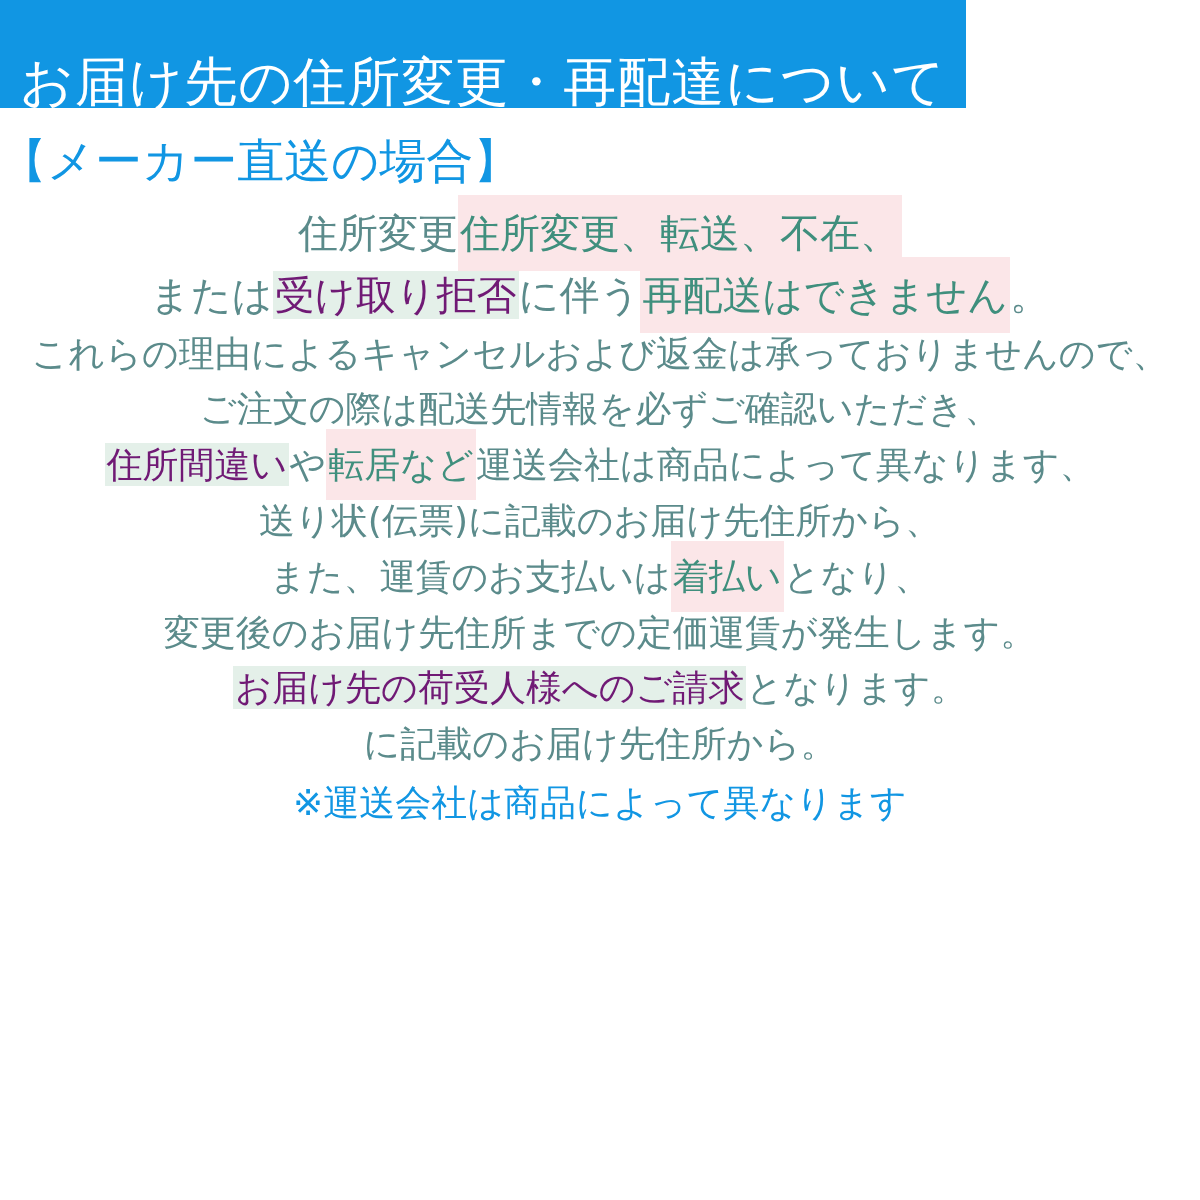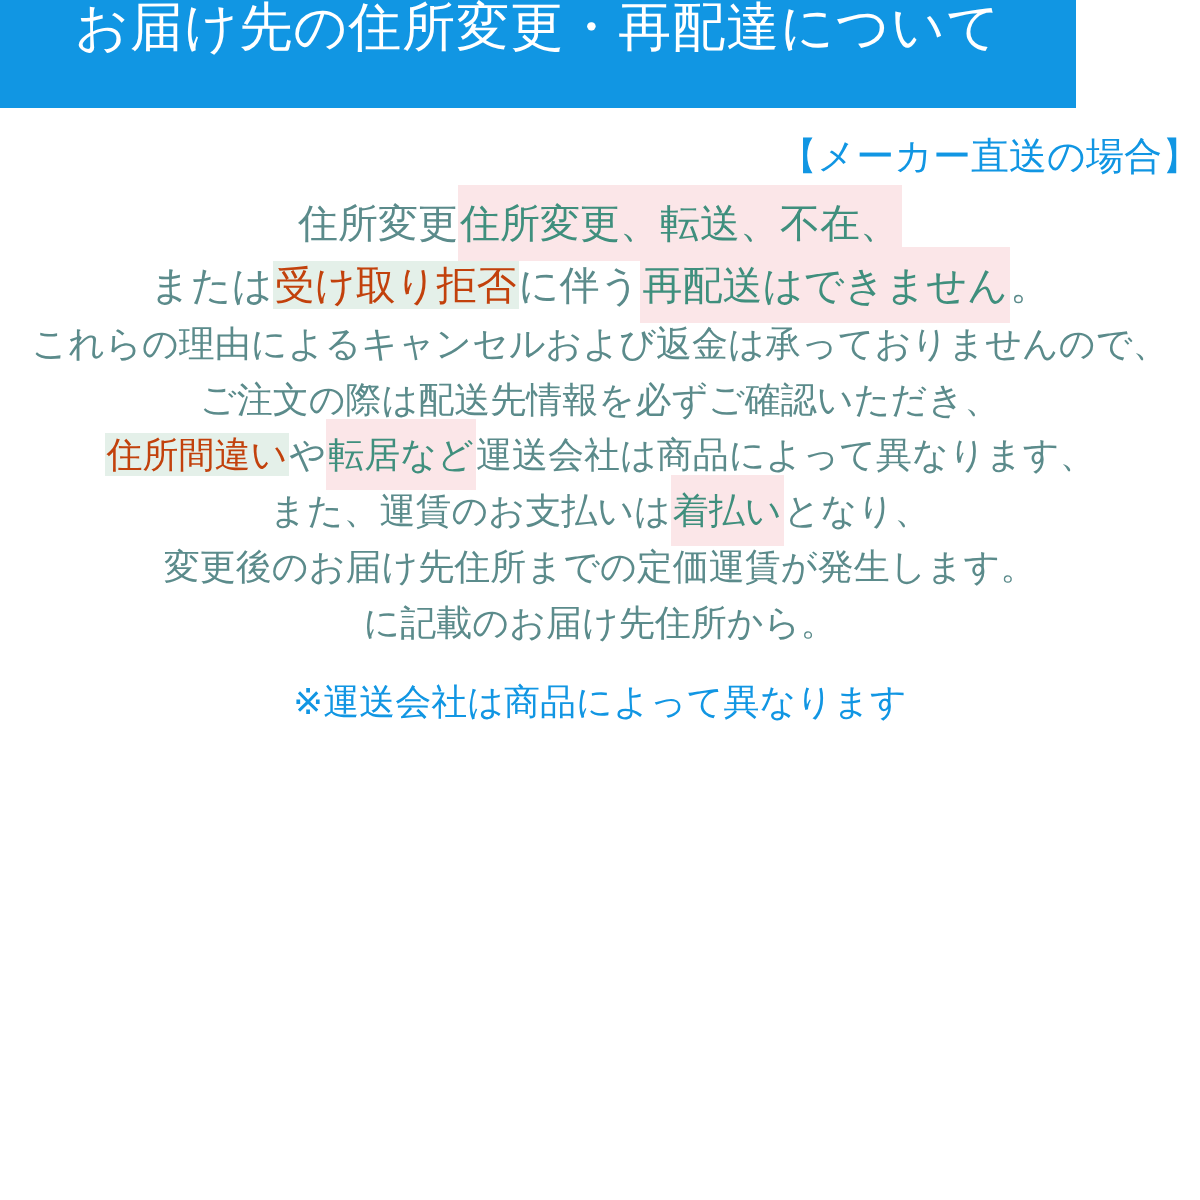--- a/index.html
+++ b/index.html
@@ -13,44 +13,44 @@
     font-family: "DejaVu Sans", sans-serif;
     overflow: hidden;
   }
   .page {
     position: relative;
     width: 1200px;
     height: 1200px;
     box-sizing: border-box;
   }
   .header-bar {
-    width: 1076px;
+    width: 966px;
     height: 108px;
     background: #1196e3;
     display: flex;
-    align-items: flex-start;
+    align-items: flex-end;
     justify-content: center;
     box-sizing: border-box;
   }
   .header-title {
     color: #ffffff;
     font-size: 53px;
     letter-spacing: 1px;
     line-height: 1;
     white-space: nowrap;
   }
   .body-wrap {
     padding: 0;
     text-align: center;
   }
   .section-heading {
     color: #1196e3;
-    font-size: 38px;
+    font-size: 47px;
     line-height: 1.1;
-    text-align: right;
+    text-align: left;
     margin-top: 28px;
     margin-bottom: 14px;
     white-space: nowrap;
     font-family: Liberation Serif, serif;
   }
   .para {
     color: #5b8b8b;
     font-size: 40px;
     line-height: 1.55;
     text-align: center;
@@ -59,35 +59,34 @@
   .para.small {
     font-size: 36px;
     text-align: center;
   }
   .line {
     display: block;
     white-space: nowrap;
   }
   .hl-green {
     background: #e4f0e9;
-    color: #c2410c;
+    color: #701a75;
     padding: 1px 2px;
   }
   .hl-pink {
     background: #fbe6e8;
     color: #3f8f7d;
     padding: 15px 2px;
   }
   .note {
     color: #1196e3;
     font-size: 36px;
     line-height: 1.3;
     text-align: center;
     white-space: nowrap;
-    margin-top: 20px;
   }
   .gap-sm { height: 8px; }
 </style>
 </head>
 <body>
 
 <div class="page">
 
   <div class="header-bar">
     <div class="header-title">お届け先の住所変更・再配達について</div>
@@ -103,22 +102,24 @@
     </div>
 
     <div class="para small">
       <span class="line">これらの理由によるキャンセルおよび返金は承っておりませんので、</span>
       <span class="line">ご注文の際は配送先情報を必ずご確認いただき、</span>
     </div>
 
 
     <div class="para small">
       <span class="line"><span class="hl-green">住所間違い</span><span>や</span><span class="hl-pink">転居など</span><span>運送会社は商品によって異なります、</span></span>
+      <span class="line">送り状(伝票)に記載のお届け先住所から、</span>
       <span class="line"><span>また、運賃のお支払いは</span><span class="hl-pink">着払い</span><span>となり、</span></span>
       <span class="line">変更後のお届け先住所までの定価運賃が発生します。</span>
+      <span class="line"><span class="hl-green">お届け先の荷受人様へのご請求</span><span>となります。</span></span>
       <span class="line">に記載のお届け先住所から。</span>
     </div>
 
     <div class="gap-sm"></div>
 
     <div class="note">※運送会社は商品によって異なります</div>
 
   </div>
 </div>
 

